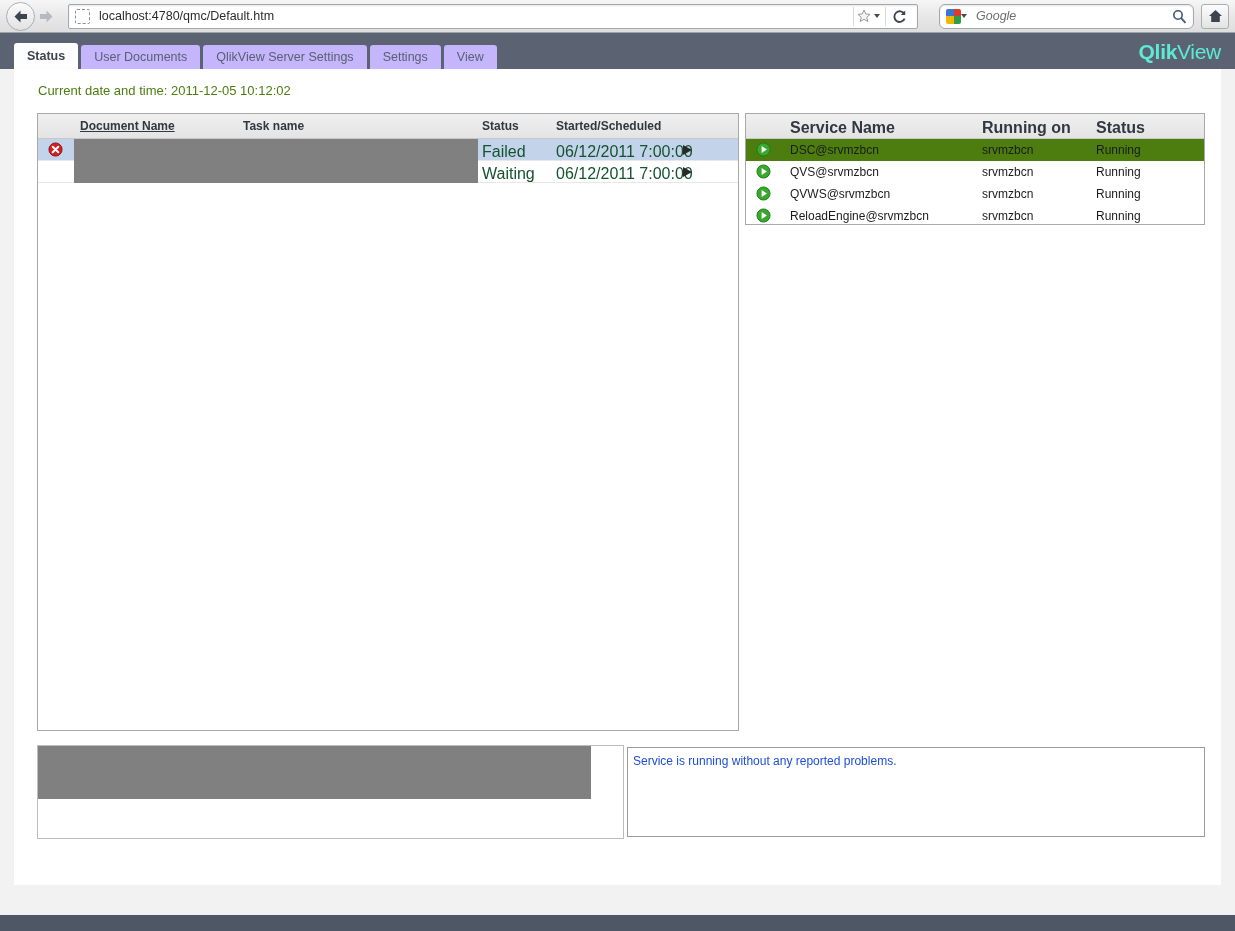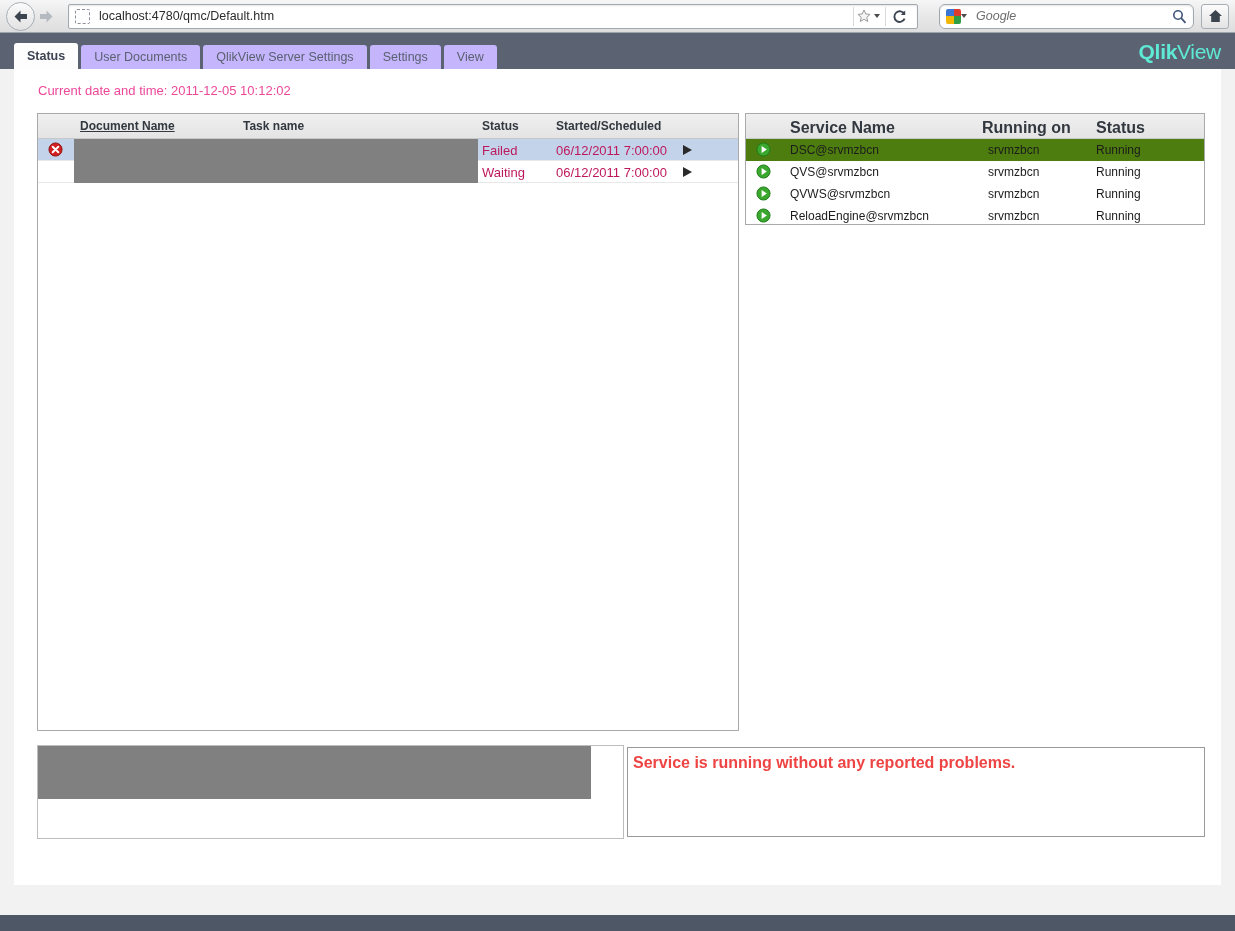--- a/index.html
+++ b/index.html
@@ -188,21 +188,21 @@
     position: absolute;
     left: 14px; top: 69px;
     width: 1207px; height: 816px;
     background: #ffffff;
   }
 
   .current-time {
     position: absolute;
     left: 24px; top: 14px;
     font-size: 13px;
-    color: #ec4899;
+    color: #4d7c0f;
   }
 
   
   .task-panel {
     position: absolute;
     left: 23px; top: 44px;
     width: 702px; height: 618px;
     border: 1px solid #a9a9a9;
     background: #fff;
   }
@@ -237,22 +237,22 @@
     width: 15px; height: 15px;
   }
   .redact {
     position: absolute;
     background: #808080;
   }
   .rd-name { left: 36px; top: 0; width: 404px; height: 22px; }
   .cell {
     position: absolute;
     top: 4px;
-    font-size: 13px;
-    color: #be185d;
+    font-size: 16px;
+    color: #14532d;
     white-space: nowrap;
   }
   .c-stat { left: 444px; }
   .c-sch  { left: 518px; }
   .run-tri {
     position: absolute;
     left: 645px; top: 6px;
     width: 0; height: 0;
     border-top: 5.5px solid transparent;
     border-bottom: 5.5px solid transparent;
@@ -289,21 +289,21 @@
     height: 22px;
     position: relative;
   }
   .svc-row.sel { background: #4d7c0f; }
   .play-icon {
     position: absolute;
     left: 10px; top: 3px;
     width: 15px; height: 15px;
   }
   .s-name { position: absolute; left: 44px; top: 4px; font-size: 12px; color: #1c1c1c; white-space: nowrap; }
-  .s-run  { position: absolute; left: 242px; top: 4px; font-size: 12px; color: #1c1c1c; white-space: nowrap; text-align: right; }
+  .s-run  { position: absolute; left: 236px; top: 4px; font-size: 12px; color: #1c1c1c; white-space: nowrap; text-align: right; }
   .s-stat { position: absolute; left: 350px; top: 4px; font-size: 12px; color: #1c1c1c; white-space: nowrap; }
 
   
   .detail-panel {
     position: absolute;
     left: 23px; top: 676px;
     width: 587px; height: 94px;
     border: 1px solid #bdbdbd;
     background: #fff;
   }
@@ -315,23 +315,22 @@
   }
   .log-panel {
     position: absolute;
     left: 613px; top: 678px;
     width: 578px; height: 90px;
     border: 1px solid #9a9a9a;
     background: #fff;
     padding: 6px 5px;
   }
   .log-text {
-    font-size: 16px;
-    color: #ef4444;
-    font-weight: bold;
+    font-size: 12px;
+    color: #1d4ed8;
   }
 </style>
 </head>
 <body>
 
 <div class="window">
 
   <div class="nav-bar">
     <div class="nav-btn back-btn">
       <svg class="arrow-svg" width="17" height="15" viewBox="0 0 17 15">

